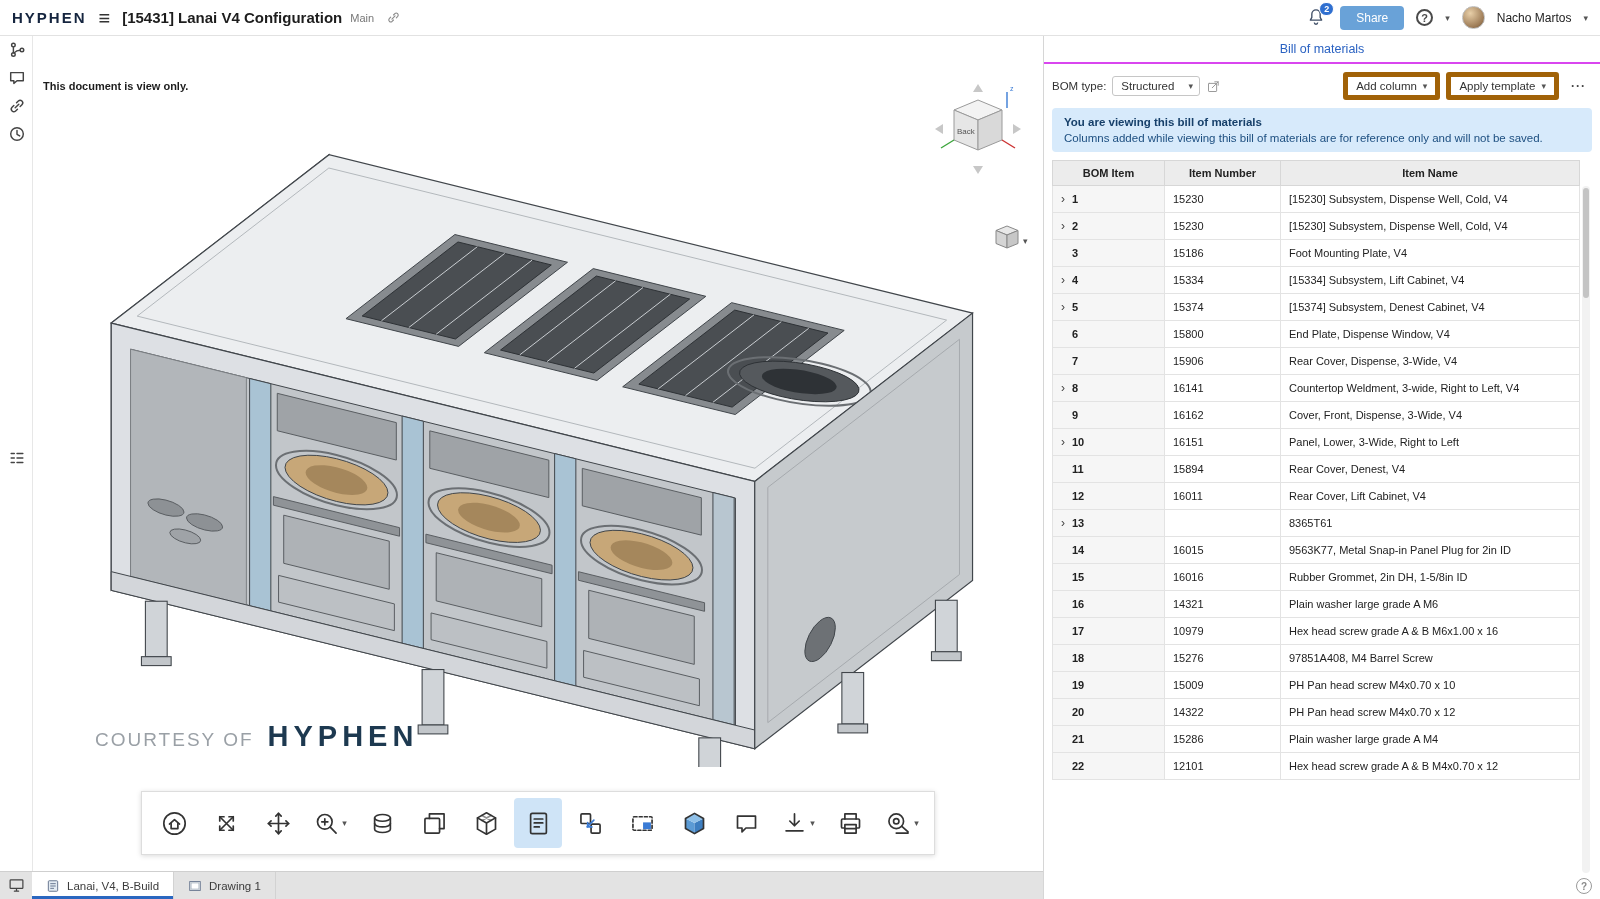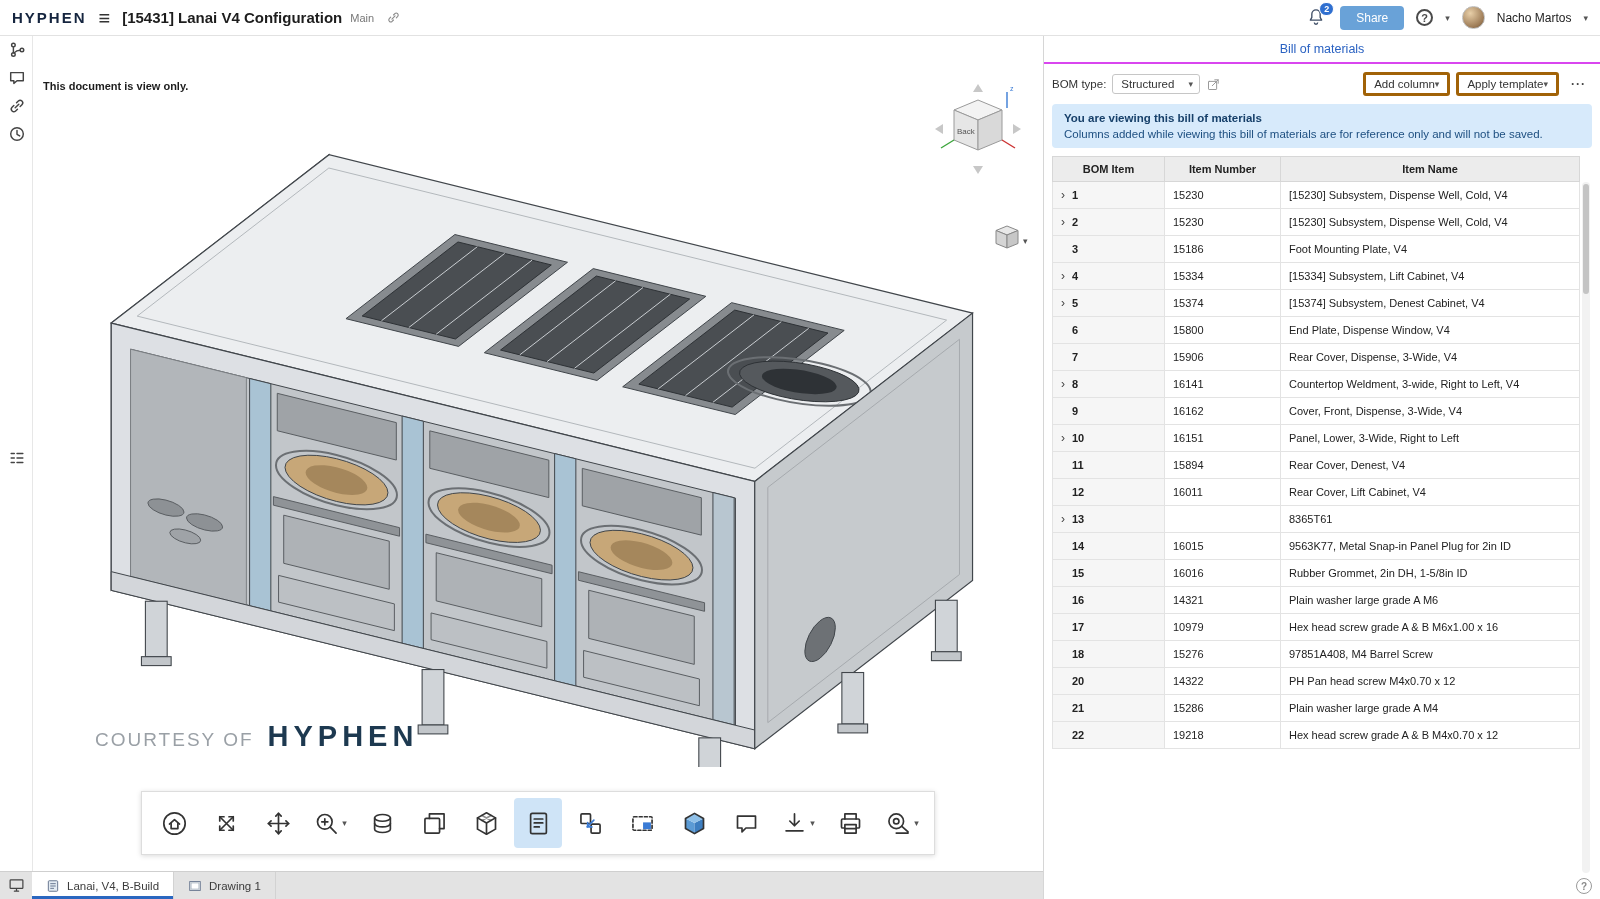--- a/index.html
+++ b/index.html
@@ -62,22 +62,22 @@
   .bom-panel { position:absolute; top:36px; right:0; width:557px; bottom:0; background:#fff;
     border-left:1px solid #d6d6d6; display:flex; flex-direction:column; z-index:15; }
   .bom-title-bar { height:28px; display:flex; align-items:center; justify-content:center;
     font-size:12.5px; color:#2a62c2; border-bottom:2px solid #d946ef; flex:0 0 auto; }
   .bom-controls { display:flex; align-items:center; gap:6px; padding:8px 8px 6px 8px; font-size:11.5px; flex:0 0 auto; }
   .ctl-label { color:#333; }
   .dropdown { border:1px solid #c6c6c6; border-radius:3px; background:#fff; padding:3px 6px 3px 8px;
     display:flex; align-items:center; gap:14px; cursor:pointer; }
   .ext-ic { width:15px; height:15px; stroke:#9a9a9a; fill:none; stroke-width:1.6; stroke-linecap:round; cursor:pointer; }
   .ctl-spacer { flex:1; }
-  .btn-outline { border:3px solid #a16207; border-radius:3px; background:#fff; padding:3px 8px;
-    display:flex; align-items:center; cursor:pointer; font-size:11.5px; color:#333; }
+  .btn-outline { border:5px solid #a16207; border-radius:3px; background:#fff; padding:3px 8px;
+    display:flex; align-items:center; gap:6px; cursor:pointer; font-size:11.5px; color:#333; }
   .more-btn { color:#444; font-weight:bold; letter-spacing:1px; padding:3px 6px; cursor:pointer; font-size:12px; }
   .bom-notice { margin:2px 8px 8px 8px; background:#d7eafb; border-radius:4px; padding:8px 12px;
     font-size:11.5px; color:#1d4f80; flex:0 0 auto; }
   .bom-notice .t { font-weight:bold; color:#17406a; margin-bottom:4px; }
   .bom-table-wrap { flex:1; position:relative; margin:0 10px 26px 8px; overflow:hidden; }
   table.bom { width:calc(100% - 10px); border-collapse:collapse; font-size:11px; table-layout:fixed; }
   table.bom th { background:#ececec; border:1px solid #d7d7d7; height:25px; font-weight:bold;
     text-align:center; color:#222; padding:0 6px; }
   table.bom td { border:1px solid #e3e3e3; height:27px; padding:0 8px; color:#222;
     white-space:nowrap; overflow:hidden; text-overflow:ellipsis; }
@@ -542,36 +542,41 @@
     <td>10979</td>
     <td>Hex head screw grade A &amp; B M6x1.00 x 16</td>
   </tr>
 
   <tr>
     <td class="col-item"><span class="arrow"></span><span class="inum">18</span></td>
     <td>15276</td>
     <td>97851A408, M4 Barrel Screw</td>
   </tr>
 
+  <tr>
+    <td class="col-item"><span class="arrow"></span><span class="inum">19</span></td>
+    <td>15009</td>
+    <td>PH Pan head screw M4x0.70 x 10</td>
+  </tr>
 
   <tr>
     <td class="col-item"><span class="arrow"></span><span class="inum">20</span></td>
     <td>14322</td>
     <td>PH Pan head screw M4x0.70 x 12</td>
   </tr>
 
   <tr>
     <td class="col-item"><span class="arrow"></span><span class="inum">21</span></td>
     <td>15286</td>
     <td>Plain washer large grade A M4</td>
   </tr>
 
   <tr>
     <td class="col-item"><span class="arrow"></span><span class="inum">22</span></td>
-    <td>19218</td>
+    <td>12101</td>
     <td>Hex head screw grade A &amp; B M4x0.70 x 12</td>
   </tr>
 </tbody>
     </table>
     <div class="scroll-track">
       <div class="scroll-thumb"></div>
     </div>
   </div>
   <div class="panel-help">?</div>
 </div>

